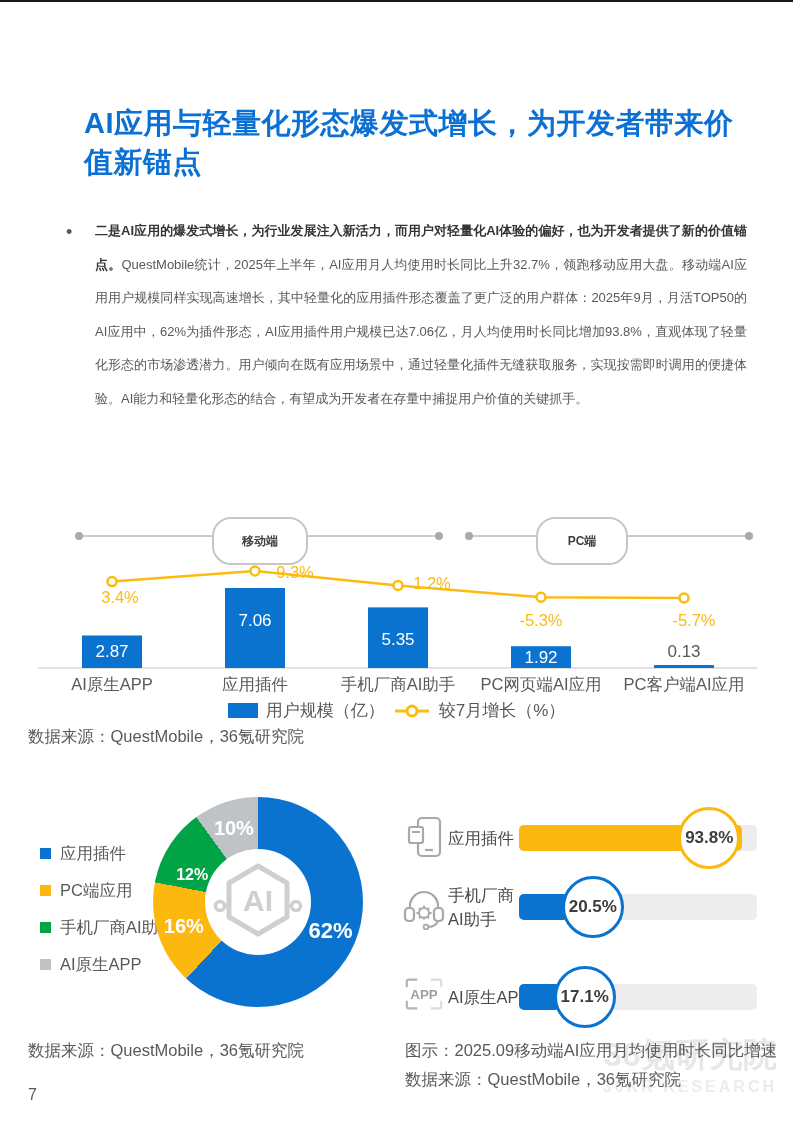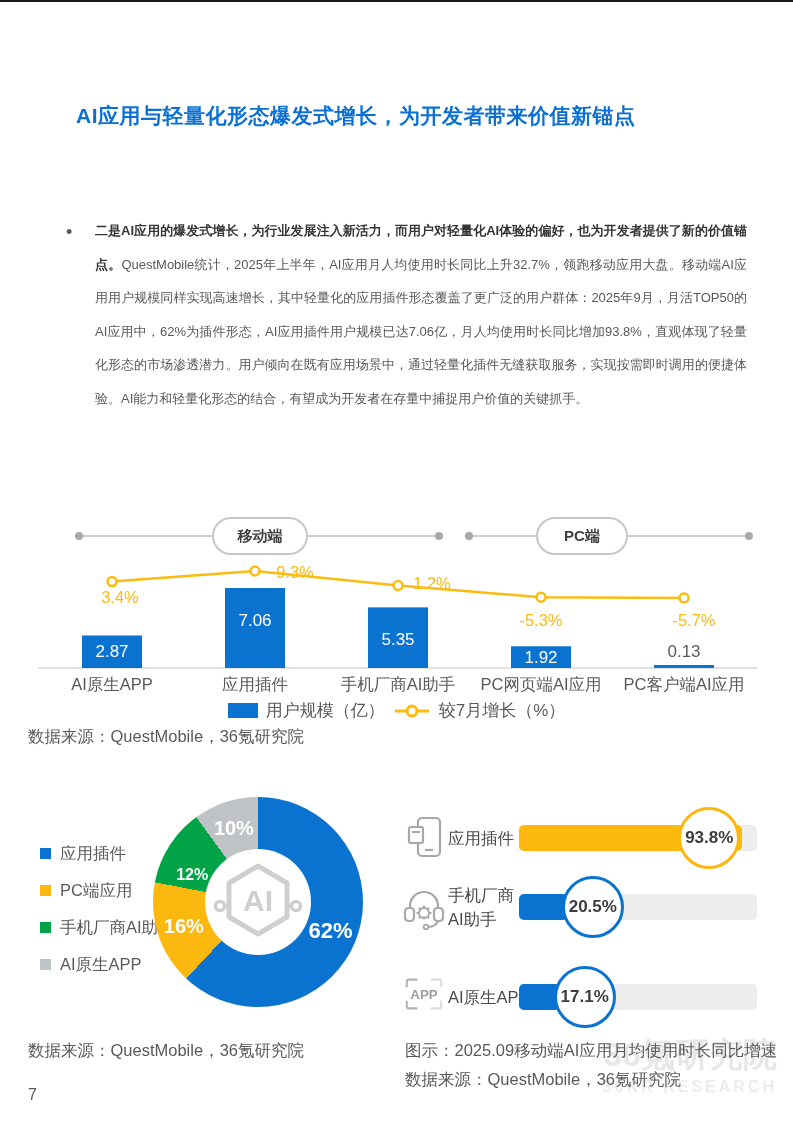--- a/index.html
+++ b/index.html
@@ -6,31 +6,31 @@
   .page{position:relative;width:793px;height:1122px;background:#fff;overflow:hidden;
         font-family:"Liberation Sans","DejaVu Sans",sans-serif;}
   .topline{position:absolute;top:0;left:0;right:0;height:2px;background:#191919;}
   .header{position:absolute;top:2px;left:0;right:0;height:50px;background:#2e79e8;}
   .header-title{position:absolute;left:60px;top:50%;transform:translateY(-50%);
         color:#fff;font-size:19px;font-weight:700;letter-spacing:.5px;}
   .logo{position:absolute;right:0;top:0;width:110px;height:70px;color:#fff;
         font-weight:800;font-style:italic;}
   .logo .l36{position:absolute;right:28px;top:0px;font-size:27px;transform:skewX(-6deg);}
   .logo .lkr{position:absolute;right:-18px;top:8px;font-size:52px;transform:skewX(-6deg);}
-  h1.ptitle{position:absolute;left:76px;top:96px;width:662px;margin:0;
-        font-size:21px;line-height:39px;color:#0b70d3;font-weight:800;letter-spacing:.5px;}
+  h1.ptitle{position:absolute;left:76px;top:96px;width:662px;margin:8px;
+        font-size:29px;line-height:39px;color:#0b70d3;font-weight:800;letter-spacing:.5px;}
   .bullet{position:absolute;left:66px;top:222px;color:#555;font-size:18px;}
   .para{position:absolute;left:95px;top:214px;width:652px;font-size:13px;
         line-height:33.6px;text-align:justify;color:#595959;margin:0;}
   .para b{color:#353535;}
   .connector{position:absolute;height:2px;background:#cccccc;top:535px;}
   .cdot{position:absolute;width:8px;height:8px;border-radius:50%;background:#a9a9a9;top:532px;}
-  .pill{position:absolute;top:517px;height:38px;background:#fff;border:2px solid #c6c6c6;
+  .pill{position:absolute;top:517px;height:48px;background:#fff;border:2px solid #c6c6c6;
         border-radius:19px;display:flex;align-items:center;justify-content:center;
-        font-size:15px;font-weight:700;color:#3f3f3f;z-index:2;box-sizing:border-box;}
+        font-size:12px;font-weight:700;color:#3f3f3f;z-index:2;box-sizing:border-box;}
   #combo-svg{position:absolute;left:0;top:548px;}
   #combo-svg text{font-family:"Liberation Sans","DejaVu Sans",sans-serif;}
   .legend{position:absolute;top:699px;left:0;width:100%;display:flex;align-items:center;
         justify-content:center;gap:8px;font-size:17px;color:#595959;}
   .legend .swatch{width:30px;height:15px;display:inline-block;}
   .cap{position:absolute;font-size:16.5px;color:#595959;line-height:29px;z-index:3;}
   .dlegend{position:absolute;left:40px;top:842px;}
   .dlegend .item{display:flex;align-items:center;gap:9px;height:23px;margin-bottom:14px;
         font-size:16.5px;color:#595959;}
   .dlegend .sq{width:11px;height:11px;display:inline-block;}

